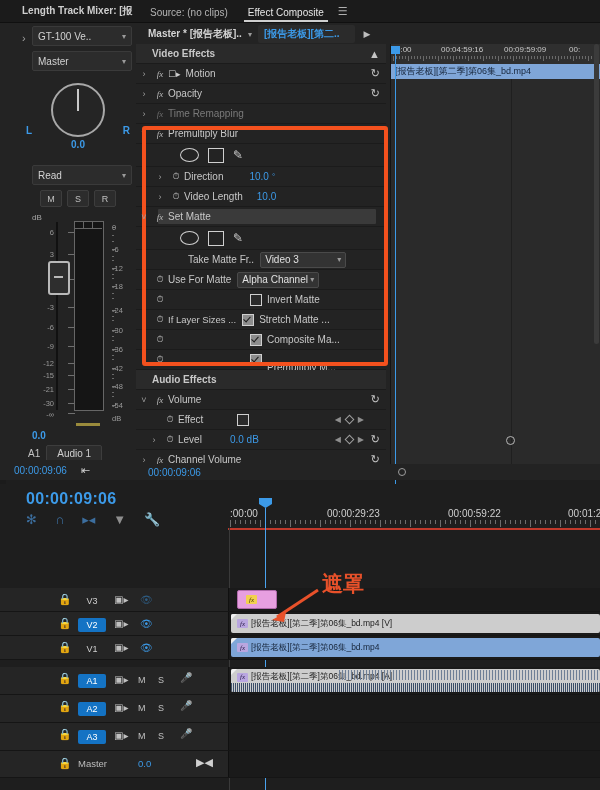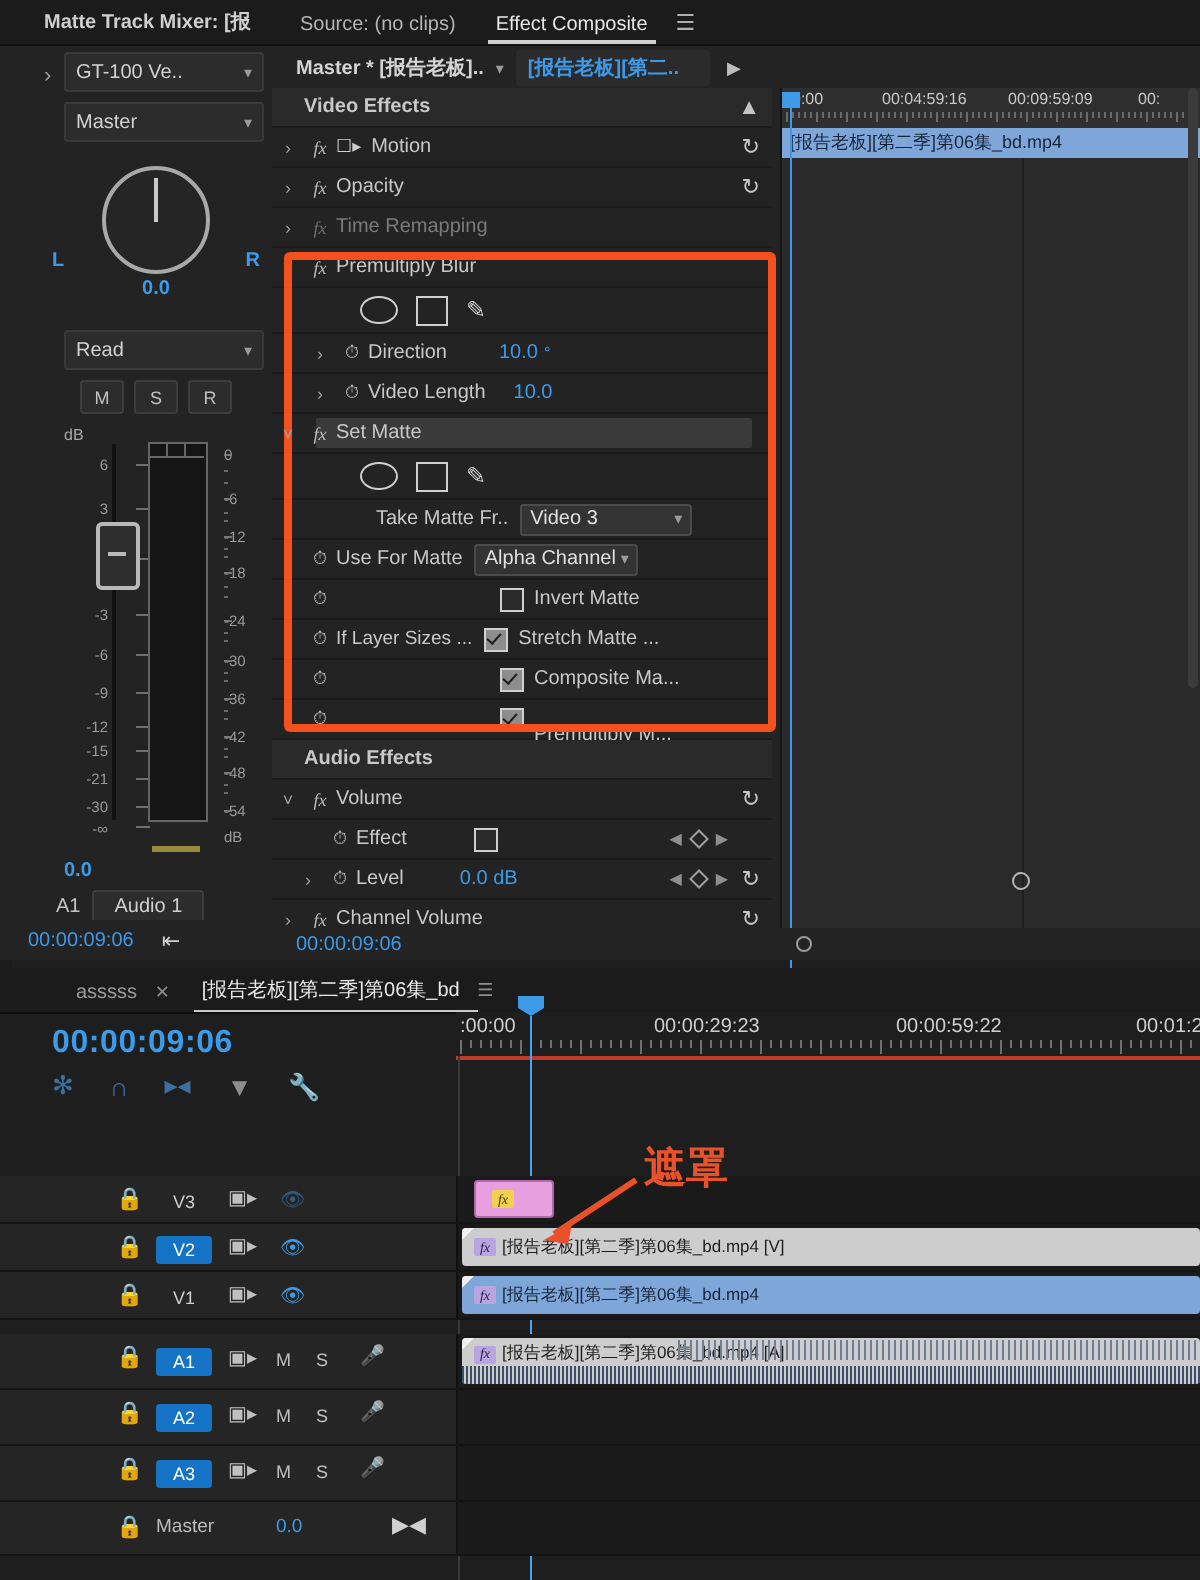--- a/index.html
+++ b/index.html
@@ -199,21 +199,21 @@
 </head>
 <body>
 
 <div class="app">
 
   <div class="rail"></div>
   <div class="rail2"></div>
 
   <div class="atm">
     <div class="atm-tab">
-      <span>Matte Track Mixer: [报</span>
+      <span>Length Track Mixer: [报</span>
     </div>
 
     <div class="arrow-col">›</div>
 
     <div class="atm-body">
       <div class="combo" style="width:88px;margin-left:14px;">
         <span class="cv">GT-100 Ve..</span>
         <span class="chev">▾</span>
       </div>
       <div class="combo" style="width:88px;margin-left:14px;margin-top:5px;">
@@ -588,30 +588,20 @@
   <div class="vscroll"></div>
 
   <div class="ec-foot">
     <span class="tc blue">00:00:09:06</span>
     <span class="dot"></span>
   </div>
 
   <div class="hl-box"></div>
 
   <div class="tlp">
-    <div class="tl-tabs">
-      <div class="tl-tab">
-        <span>asssss</span>
-        <span class="x">✕</span>
-      </div>
-      <div class="tl-tab active">
-        <span>[报告老板][第二季]第06集_bd</span>
-        <span class="x">☰</span>
-      </div>
-    </div>
 
     <div class="tl-tc">00:00:09:06</div>
     <div class="tl-tools">
       <span class="ti">✻</span>
       <span class="ti">∩</span>
       <span class="ti">▸◂</span>
       <span class="ti grey">▼</span>
       <span class="ti grey">🔧</span>
     </div>
 

